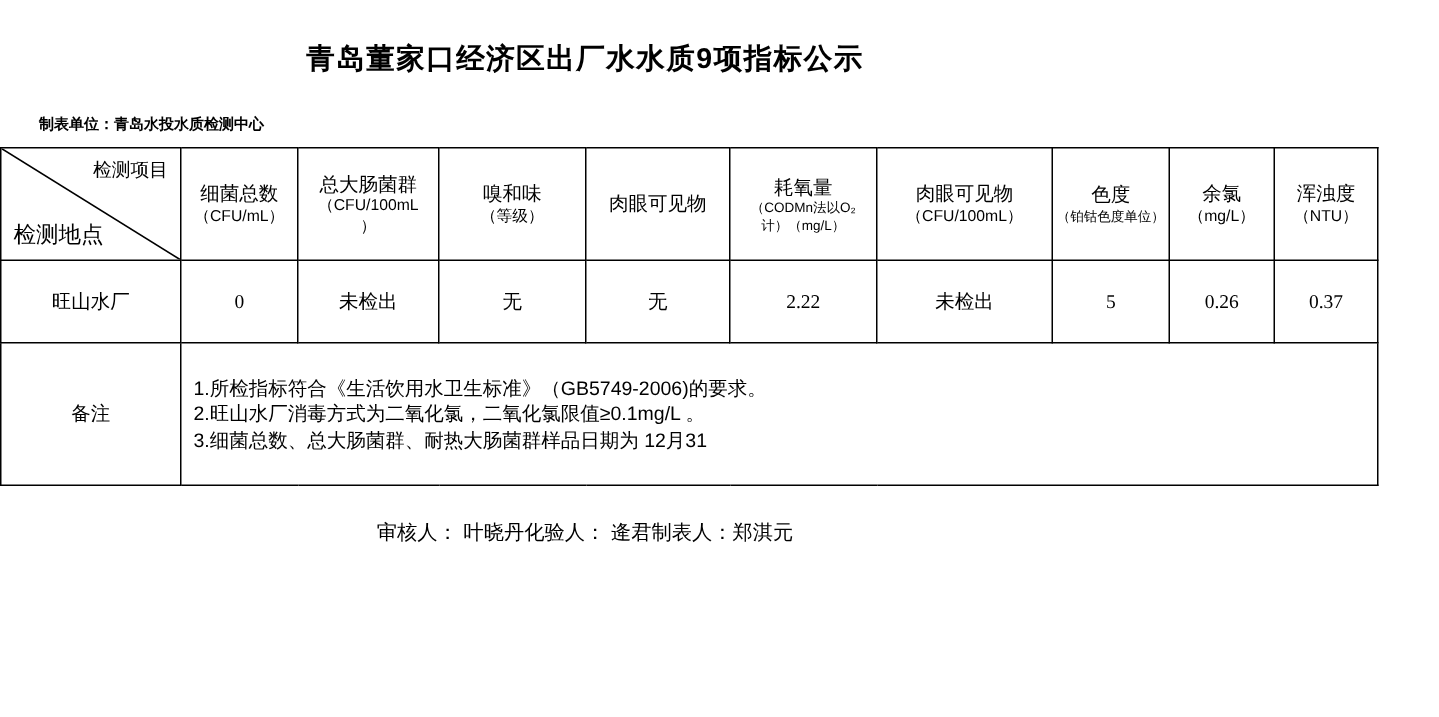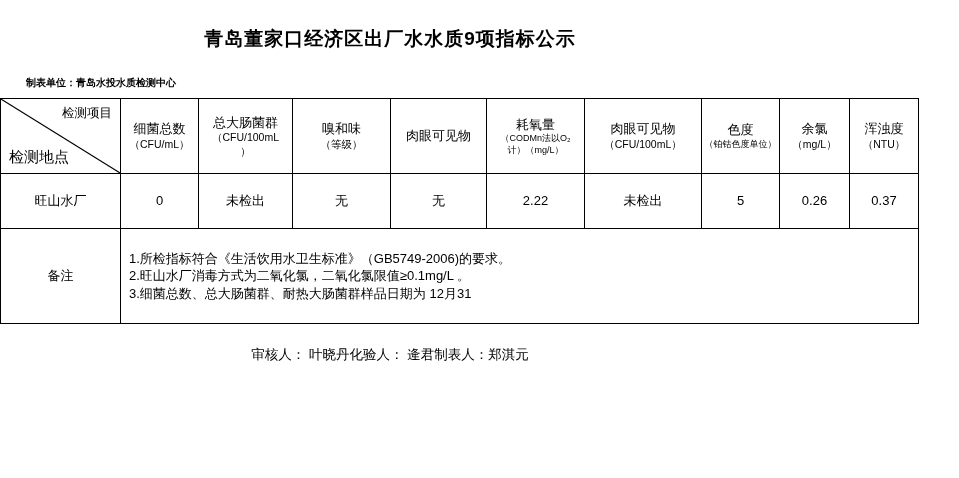--- a/index.html
+++ b/index.html
@@ -88,20 +88,21 @@
     font-size: 12.5px;
   }
   .corner .lbl-bottom {
     position: absolute;
     left: 8px;
     bottom: 6px;
     font-size: 15px;
   }
   .data-row td {
     height: 48px;
+    font-family: Liberation Serif, serif;
   }
   .note-row td {
     height: 78px;
   }
   .note-label {
     font-size: 13px;
   }
   .note-body {
     text-align: left !important;
     padding: 8px 8px !important;

